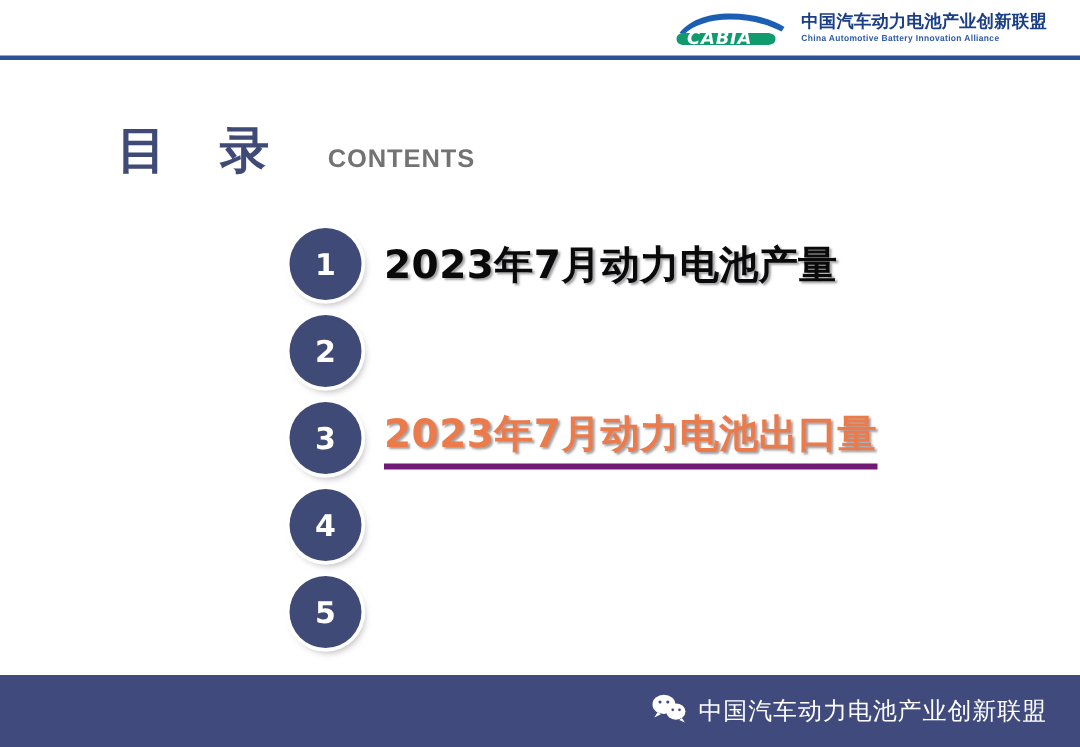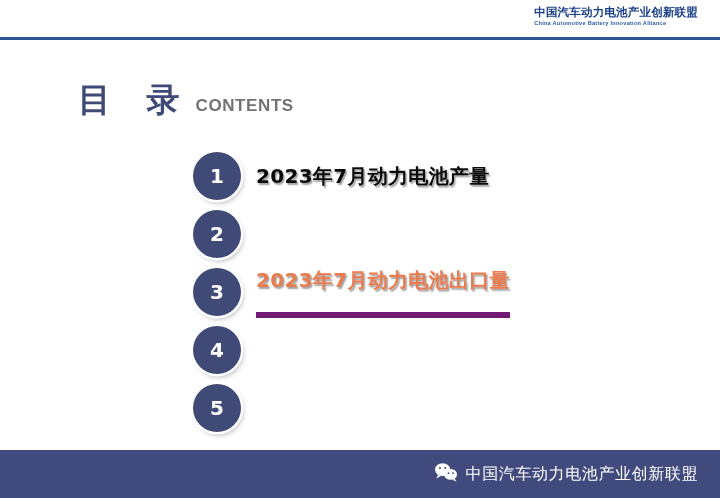--- a/index.html
+++ b/index.html
@@ -69,20 +69,21 @@
     background: #2c5398;
   }
 
   
   .title-row {
     position: absolute;
     left: 78px;
     top: 78px;
     display: flex;
     align-items: baseline;
+    gap: 23px;
   }
   .title-cn {
     font-size: 33px;
     font-weight: bold;
     color: #3f4a77;
     letter-spacing: 12px;
     font-family: "DejaVu Sans", "Liberation Sans", sans-serif;
   }
   .title-en {
     font-size: 17px;
@@ -116,32 +117,32 @@
     display: flex;
     align-items: center;
     justify-content: center;
     color: #ffffff;
     font-size: 20px;
     font-weight: bold;
     font-family: "DejaVu Sans", "Liberation Sans", sans-serif;
   }
   .toc-label {
     margin-left: 15px;
-    font-size: 20px;
+    font-size: 26px;
     font-weight: bold;
     color: #0a0a0a;
     white-space: nowrap;
     font-family: "DejaVu Sans", "Liberation Sans", sans-serif;
     text-shadow: 1.5px 1.5px 1.5px rgba(130,130,135,0.75);
     letter-spacing: 0.3px;
   }
   .toc-label.is-active {
     color: #ec7b4c;
-    border-bottom: 6px solid #701a75;
-    padding-bottom: 18px;
+    border-bottom: 4px solid #701a75;
+    padding-bottom: 2px;
   }
 
   
   .footer {
     position: absolute;
     left: 0;
     bottom: 0;
     width: 720px;
     height: 48px;
     background: #414a7c;
@@ -164,20 +165,27 @@
     letter-spacing: 0.6px;
     white-space: nowrap;
     font-family: "DejaVu Sans", "Liberation Sans", sans-serif;
   }
 </style>
 </head>
 <body>
 
 <div class="header">
   <div class="header-logo">
+    <div class="logo-mark">
+      <svg width="78" height="26" viewBox="0 0 78 26">
+        <path d="M4 15 C10 7, 22 2, 38 2 C52 2, 64 5, 74 11 L72 14 C62 9, 51 6, 38 6 C24 6, 13 10, 7 16 Z" fill="#1a5fb4"></path>
+        <path d="M2 19 C2 16.5, 4 15, 7 15 L62 15 C66 15, 68 16.5, 68 19 C68 21.5, 66 23, 62 23 L7 23 C4 23, 2 21.5, 2 19 Z" fill="#0f9b6c"></path>
+        <text x="9" y="22" font-family="DejaVu Sans, sans-serif" font-size="12" font-weight="bold" font-style="italic" fill="#ffffff" letter-spacing="0.5">CABIA</text>
+      </svg>
+    </div>
     <div class="logo-text-block">
       <div class="logo-cn">中国汽车动力电池产业创新联盟</div>
       <div class="logo-en">China Automotive Battery Innovation Alliance</div>
     </div>
   </div>
   <div class="header-rule"></div>
 </div>
 
 <div class="title-row">
   <span class="title-cn">目 录</span>

